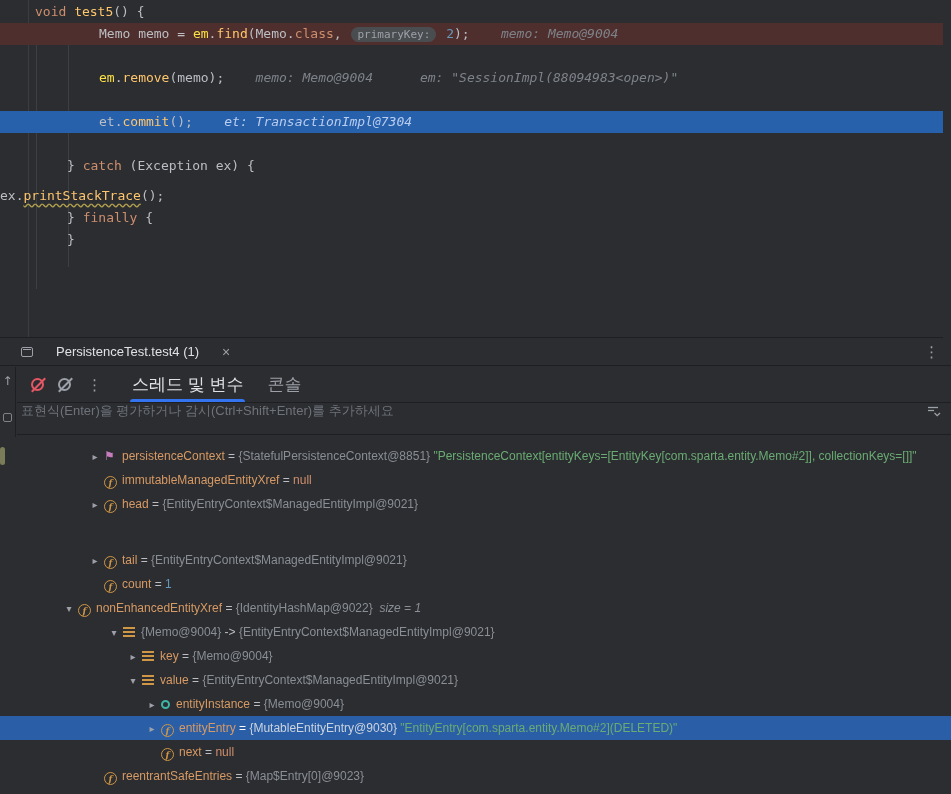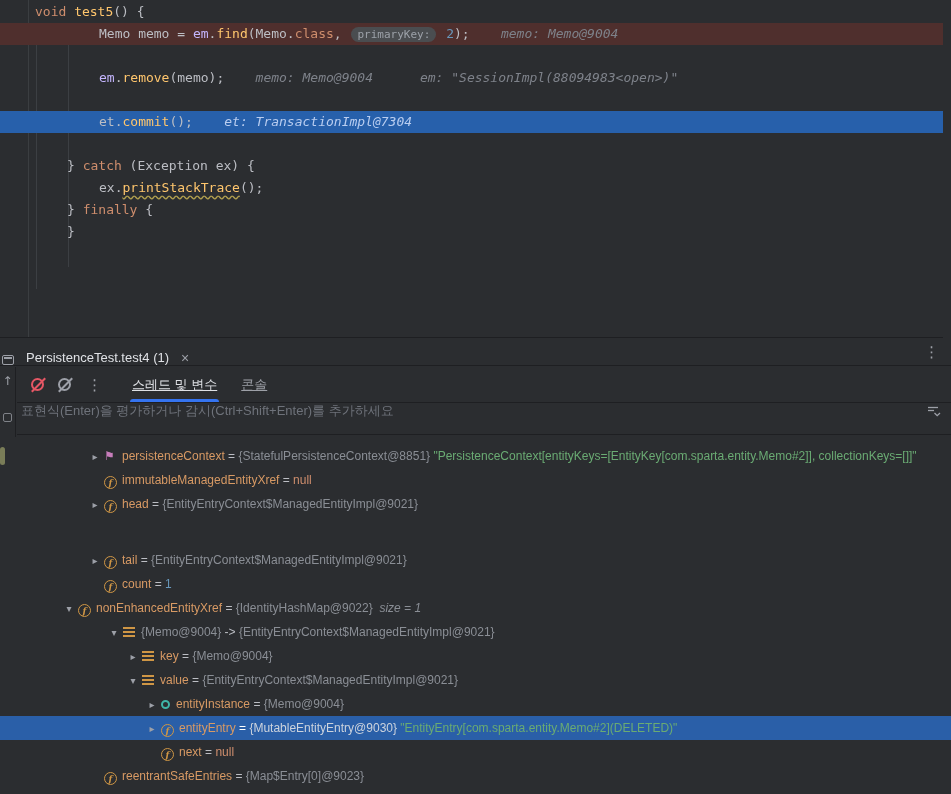--- a/index.html
+++ b/index.html
@@ -18,33 +18,33 @@
   .code-lines { position:absolute; top:0; left:0; right:0; bottom:0;
                 padding-top:1px; font-size:13px; line-height:22px; color:#bcbec4; }
   .code-line { height:22px; white-space:pre; }
   .bp-line   { background:#4f2f2d; }
   .exec-line { background:#2760ab; }
   .tk-kw   { color:#cf8e6d; }
   .tk-fn   { color:#ffc66d; }
   .tk-fnu  { color:#ffc66d; text-decoration:underline; text-decoration-style:wavy;
              text-decoration-color:#b3a14f; text-underline-offset:3px; }
   .tk-pl   { color:#bcbec4; }
-  .tk-fld  { color:#c4b5fd; }
+  .tk-fld  { color:#fde047; }
   .tk-num  { color:#6897bb; }
   .tk-hint { color:#7e828a; font-style:italic; }
   .tk-hintblue { color:#b9cdf0; font-style:italic; }
   .tk-pill { background:#4a4d50; color:#9ca1a8; border-radius:8px;
              padding:1px 6px; font-size:11px; margin:0 2px; }
 
   
   .tw-header { position:absolute; top:338px; left:0; width:951px; height:28px;
                background:#2b2d30; border-bottom:1px solid #1e1f22;
                display:flex; align-items:center;
                font-family:"Liberation Sans", sans-serif; font-size:13px; color:#dfe1e5; }
-  .tw-tab { display:flex; align-items:flex-end; gap:12px; padding:0 2px; height:100%; }
+  .tw-tab { display:flex; align-items:center; gap:23px; padding:0 21px; height:100%; }
   .tw-tab-icon { width:12px; height:10px; border:1.5px solid #9da0a8; border-radius:2px; position:relative; }
   .tw-tab-icon::after { content:''; position:absolute; left:1px; right:1px; top:1px;
                         height:1.5px; background:#9da0a8; }
   .tab-close { color:#9da0a8; font-size:14px; line-height:14px; cursor:default; }
   .hdr-kebab { margin-left:auto; margin-right:12px; color:#9da0a8; font-size:15px; }
 
   
   .dbg-body { position:absolute; top:367px; left:0; width:951px; height:427px; background:#2b2d30; }
   .left-strip { position:absolute; left:0; top:0; width:16px; height:70px;
                 border-right:1px solid #1e1f22; display:flex; flex-direction:column;
@@ -59,21 +59,21 @@
                   margin-left:14px; }
   .circle-slash.red  { border:2px solid #e55765; }
   .circle-slash.red::after  { content:''; position:absolute; left:-4px; top:4px; width:19px;
                               height:2px; background:#e55765; transform:rotate(-45deg); }
   .circle-slash.gray { border:2px solid #9da0a8; }
   .circle-slash.gray::after { content:''; position:absolute; left:-4px; top:4px; width:19px;
                               height:2px; background:#9da0a8; transform:rotate(-45deg); }
   .tb-kebab { margin-left:16px; color:#9da0a8; font-size:15px; }
   .dbg-tabs { display:flex; height:100%; margin-left:18px; }
   .dbg-tab { position:relative; display:flex; align-items:center; padding:0 12px;
-             font-size:13px; color:#9da0a8;text-decoration:underline; }
+             font-size:17px; color:#9da0a8; }
   .dbg-tab.selected { color:#dfe1e5; }
   .dbg-tab.selected::after { content:''; position:absolute; left:10px; right:10px; bottom:0;
                              height:3px; background:#3574f0; border-radius:3px 3px 0 0; }
 
   .eval-bar { height:32px; margin-left:17px; border-bottom:1px solid #1e1f22;
               display:flex; align-items:center; padding:0 10px 16px 4px; }
   .eval-input { flex:1; background:transparent; border:none; outline:none;
                 font-family:"Liberation Sans", sans-serif; font-size:13px; color:#bcbec4; }
   .eval-input::placeholder { color:#6e727a; opacity:1; }
   .eval-expand { display:flex; align-items:center; }
@@ -118,21 +118,21 @@
     <div class="indent-guide" style="left:68px; top:45px; height:222px;"></div>
     <div class="code-lines">
         <div class="code-line" style="padding-left: 35px;"><span class="tk-kw">void </span><span class="tk-fn">test5</span><span class="tk-pl">() {</span></div>
         <div class="code-line bp-line" style="padding-left: 99px;"><span class="tk-pl">Memo memo = </span><span class="tk-fld">em</span><span class="tk-pl">.</span><span class="tk-fn">find</span><span class="tk-pl">(Memo.</span><span class="tk-kw">class</span><span class="tk-pl">, </span><span class="tk-pill">primaryKey:</span><span class="tk-pl"> </span><span class="tk-num">2</span><span class="tk-pl">);</span><span class="tk-hint">    memo: Memo@9004</span></div>
         <div class="code-line" style="padding-left: 99px;"></div>
         <div class="code-line" style="padding-left: 99px;"><span class="tk-fld">em</span><span class="tk-pl">.</span><span class="tk-fn">remove</span><span class="tk-pl">(memo);</span><span class="tk-hint">    memo: Memo@9004</span><span class="tk-hint">      em: "SessionImpl(88094983&lt;open&gt;)"</span></div>
         <div class="code-line" style="padding-left: 99px;"></div>
         <div class="code-line exec-line" style="padding-left: 99px;"><span class="tk-pl">et.</span><span class="tk-fn">commit</span><span class="tk-pl">();</span><span class="tk-hintblue">    et: TransactionImpl@7304</span></div>
         <div class="code-line" style="padding-left: 99px;"></div>
         <div class="code-line" style="padding-left: 67px;"><span class="tk-pl">} </span><span class="tk-kw">catch</span><span class="tk-pl"> (Exception ex) {</span></div>
-        <div class="code-line" style="padding-left: 99px;"><span class="tk-pl">ex.</span><span class="tk-fnu">printStackTrace</span><span class="tk-pl">();</span></div>
+        <div class="code-line" style=" margin-top: 8px;"><span class="tk-pl">ex.</span><span class="tk-fnu">printStackTrace</span><span class="tk-pl">();</span></div>
         <div class="code-line" style="padding-left: 67px;"><span class="tk-pl">} </span><span class="tk-kw">finally</span><span class="tk-pl"> {</span></div>
         <div class="code-line" style="padding-left: 67px;"><span class="tk-pl">}</span></div>
         <div class="code-line" style="padding-left: 67px;"></div>
       </div>
   </div>
 
   <div class="tw-header">
     <div class="tw-tab">
       <span class="tw-tab-icon"></span>
       <span>PersistenceTest.test4 (1)</span>

